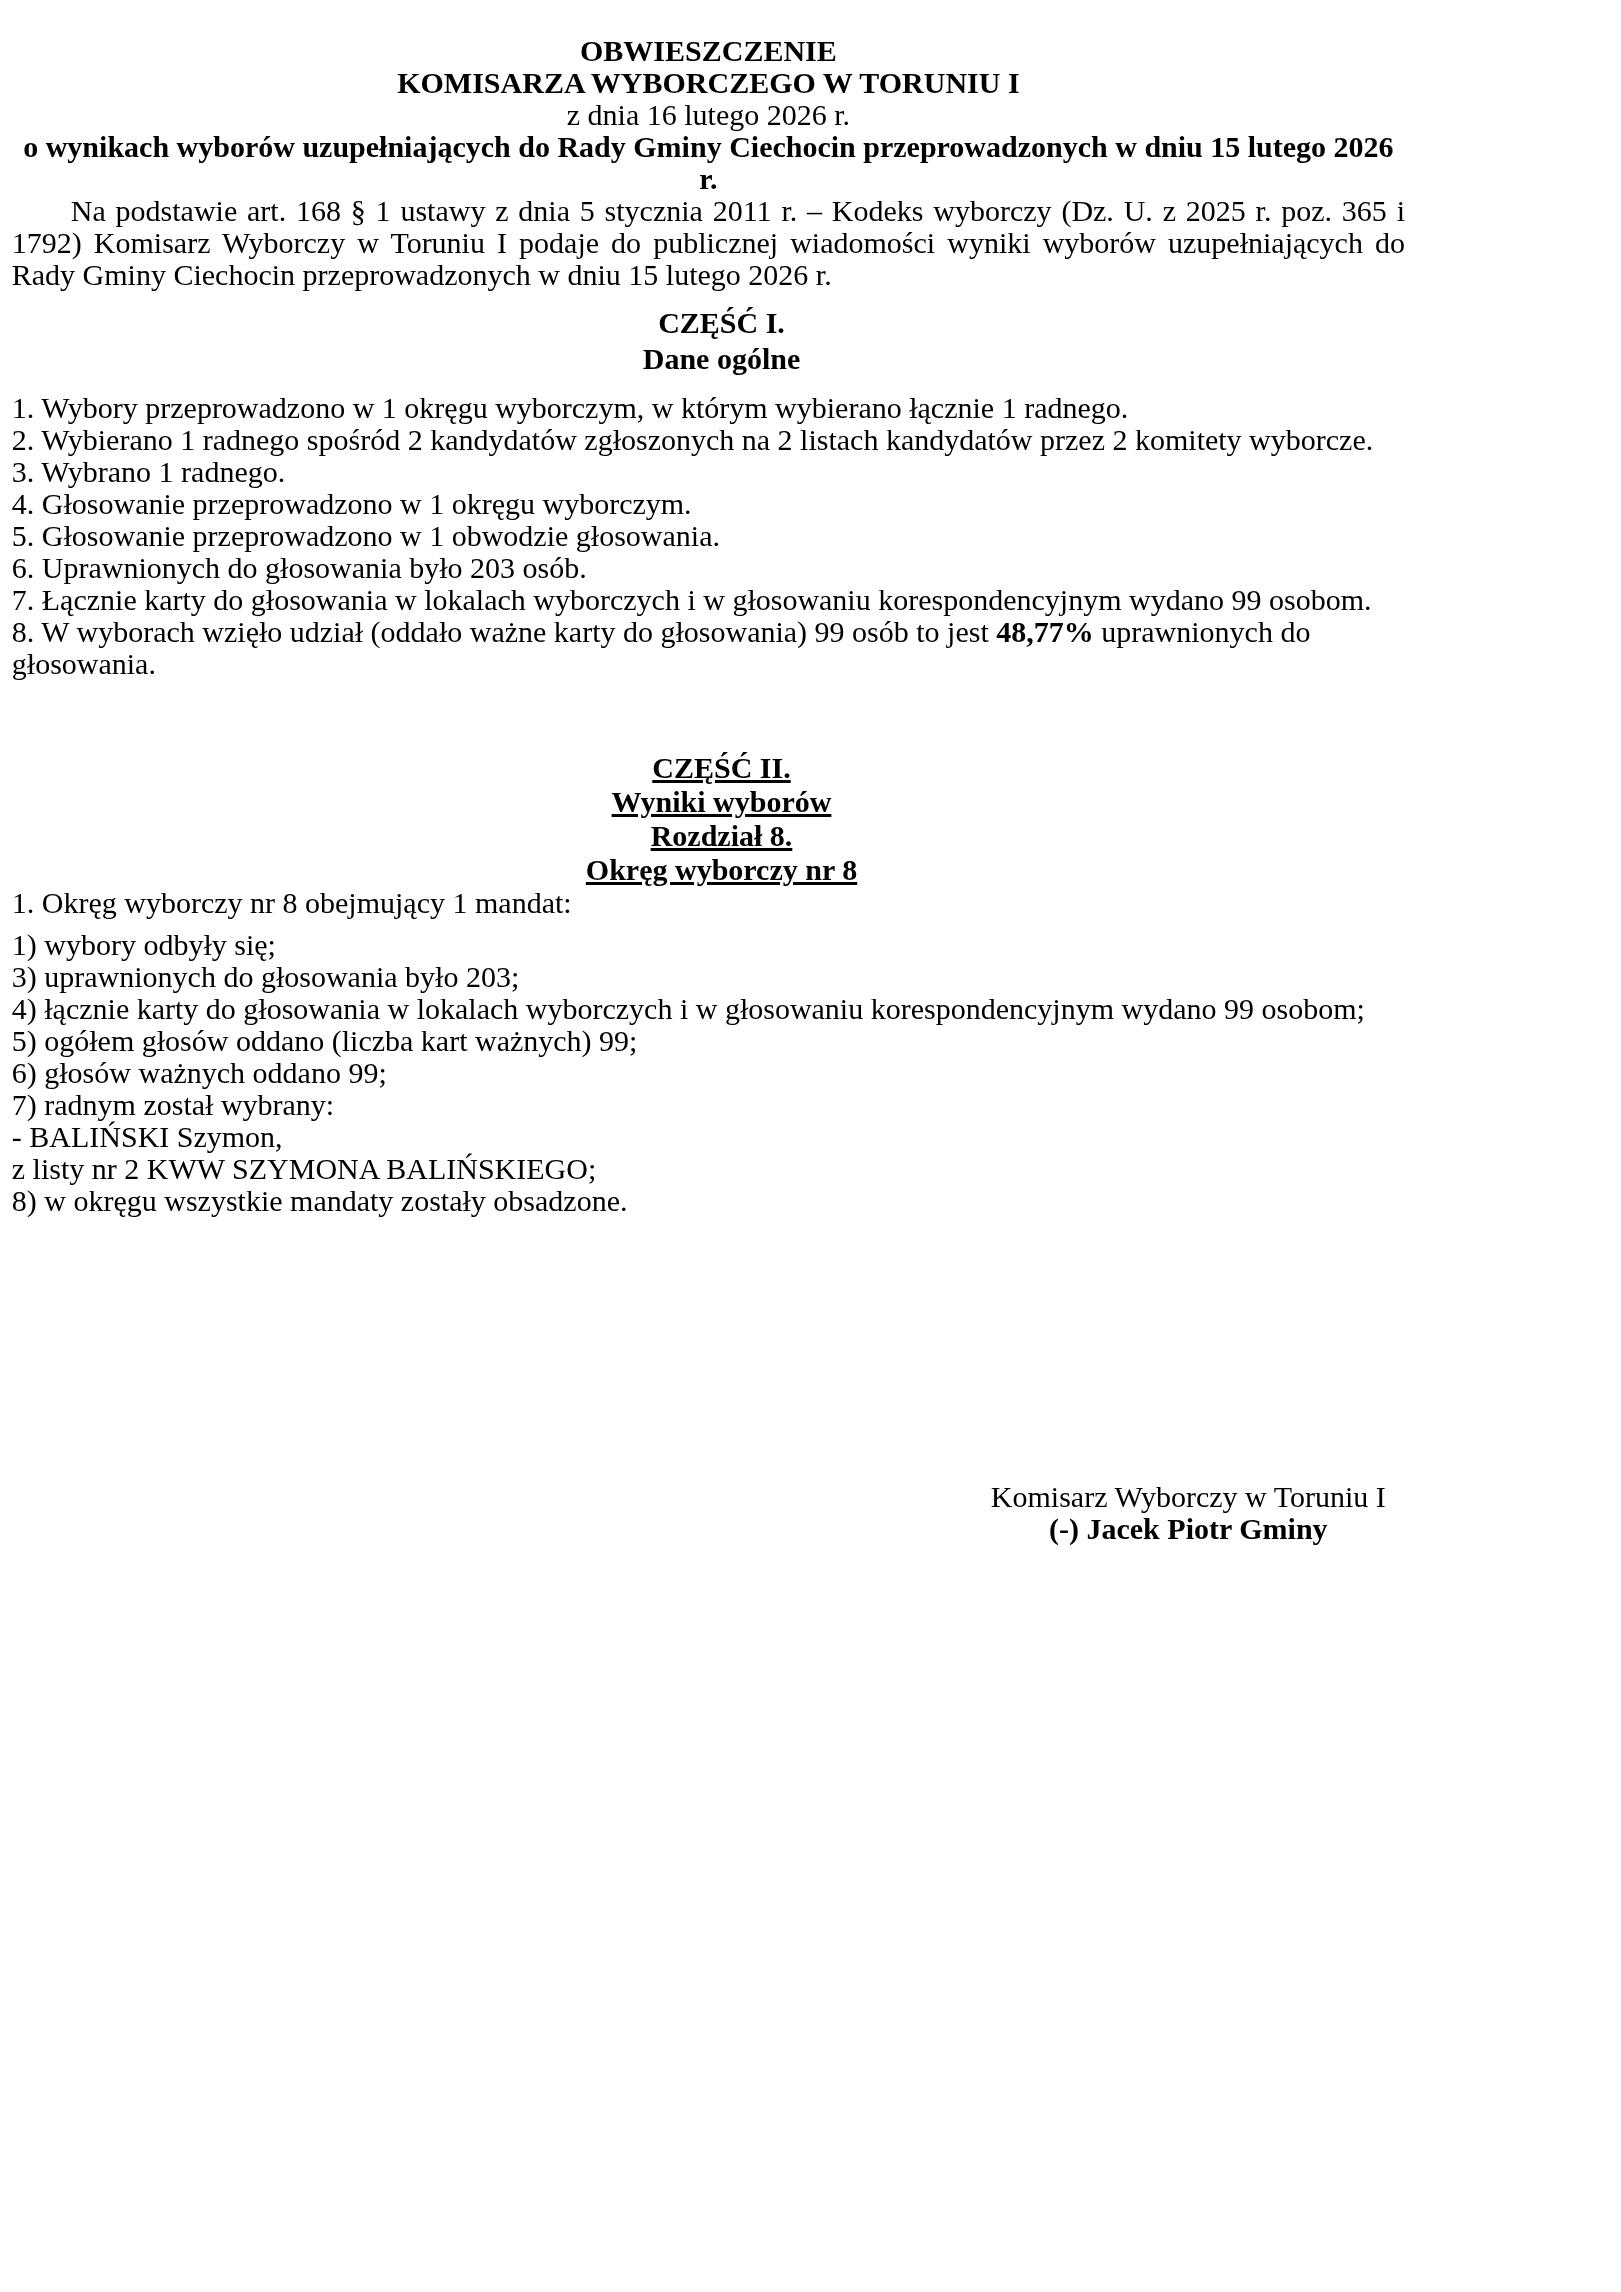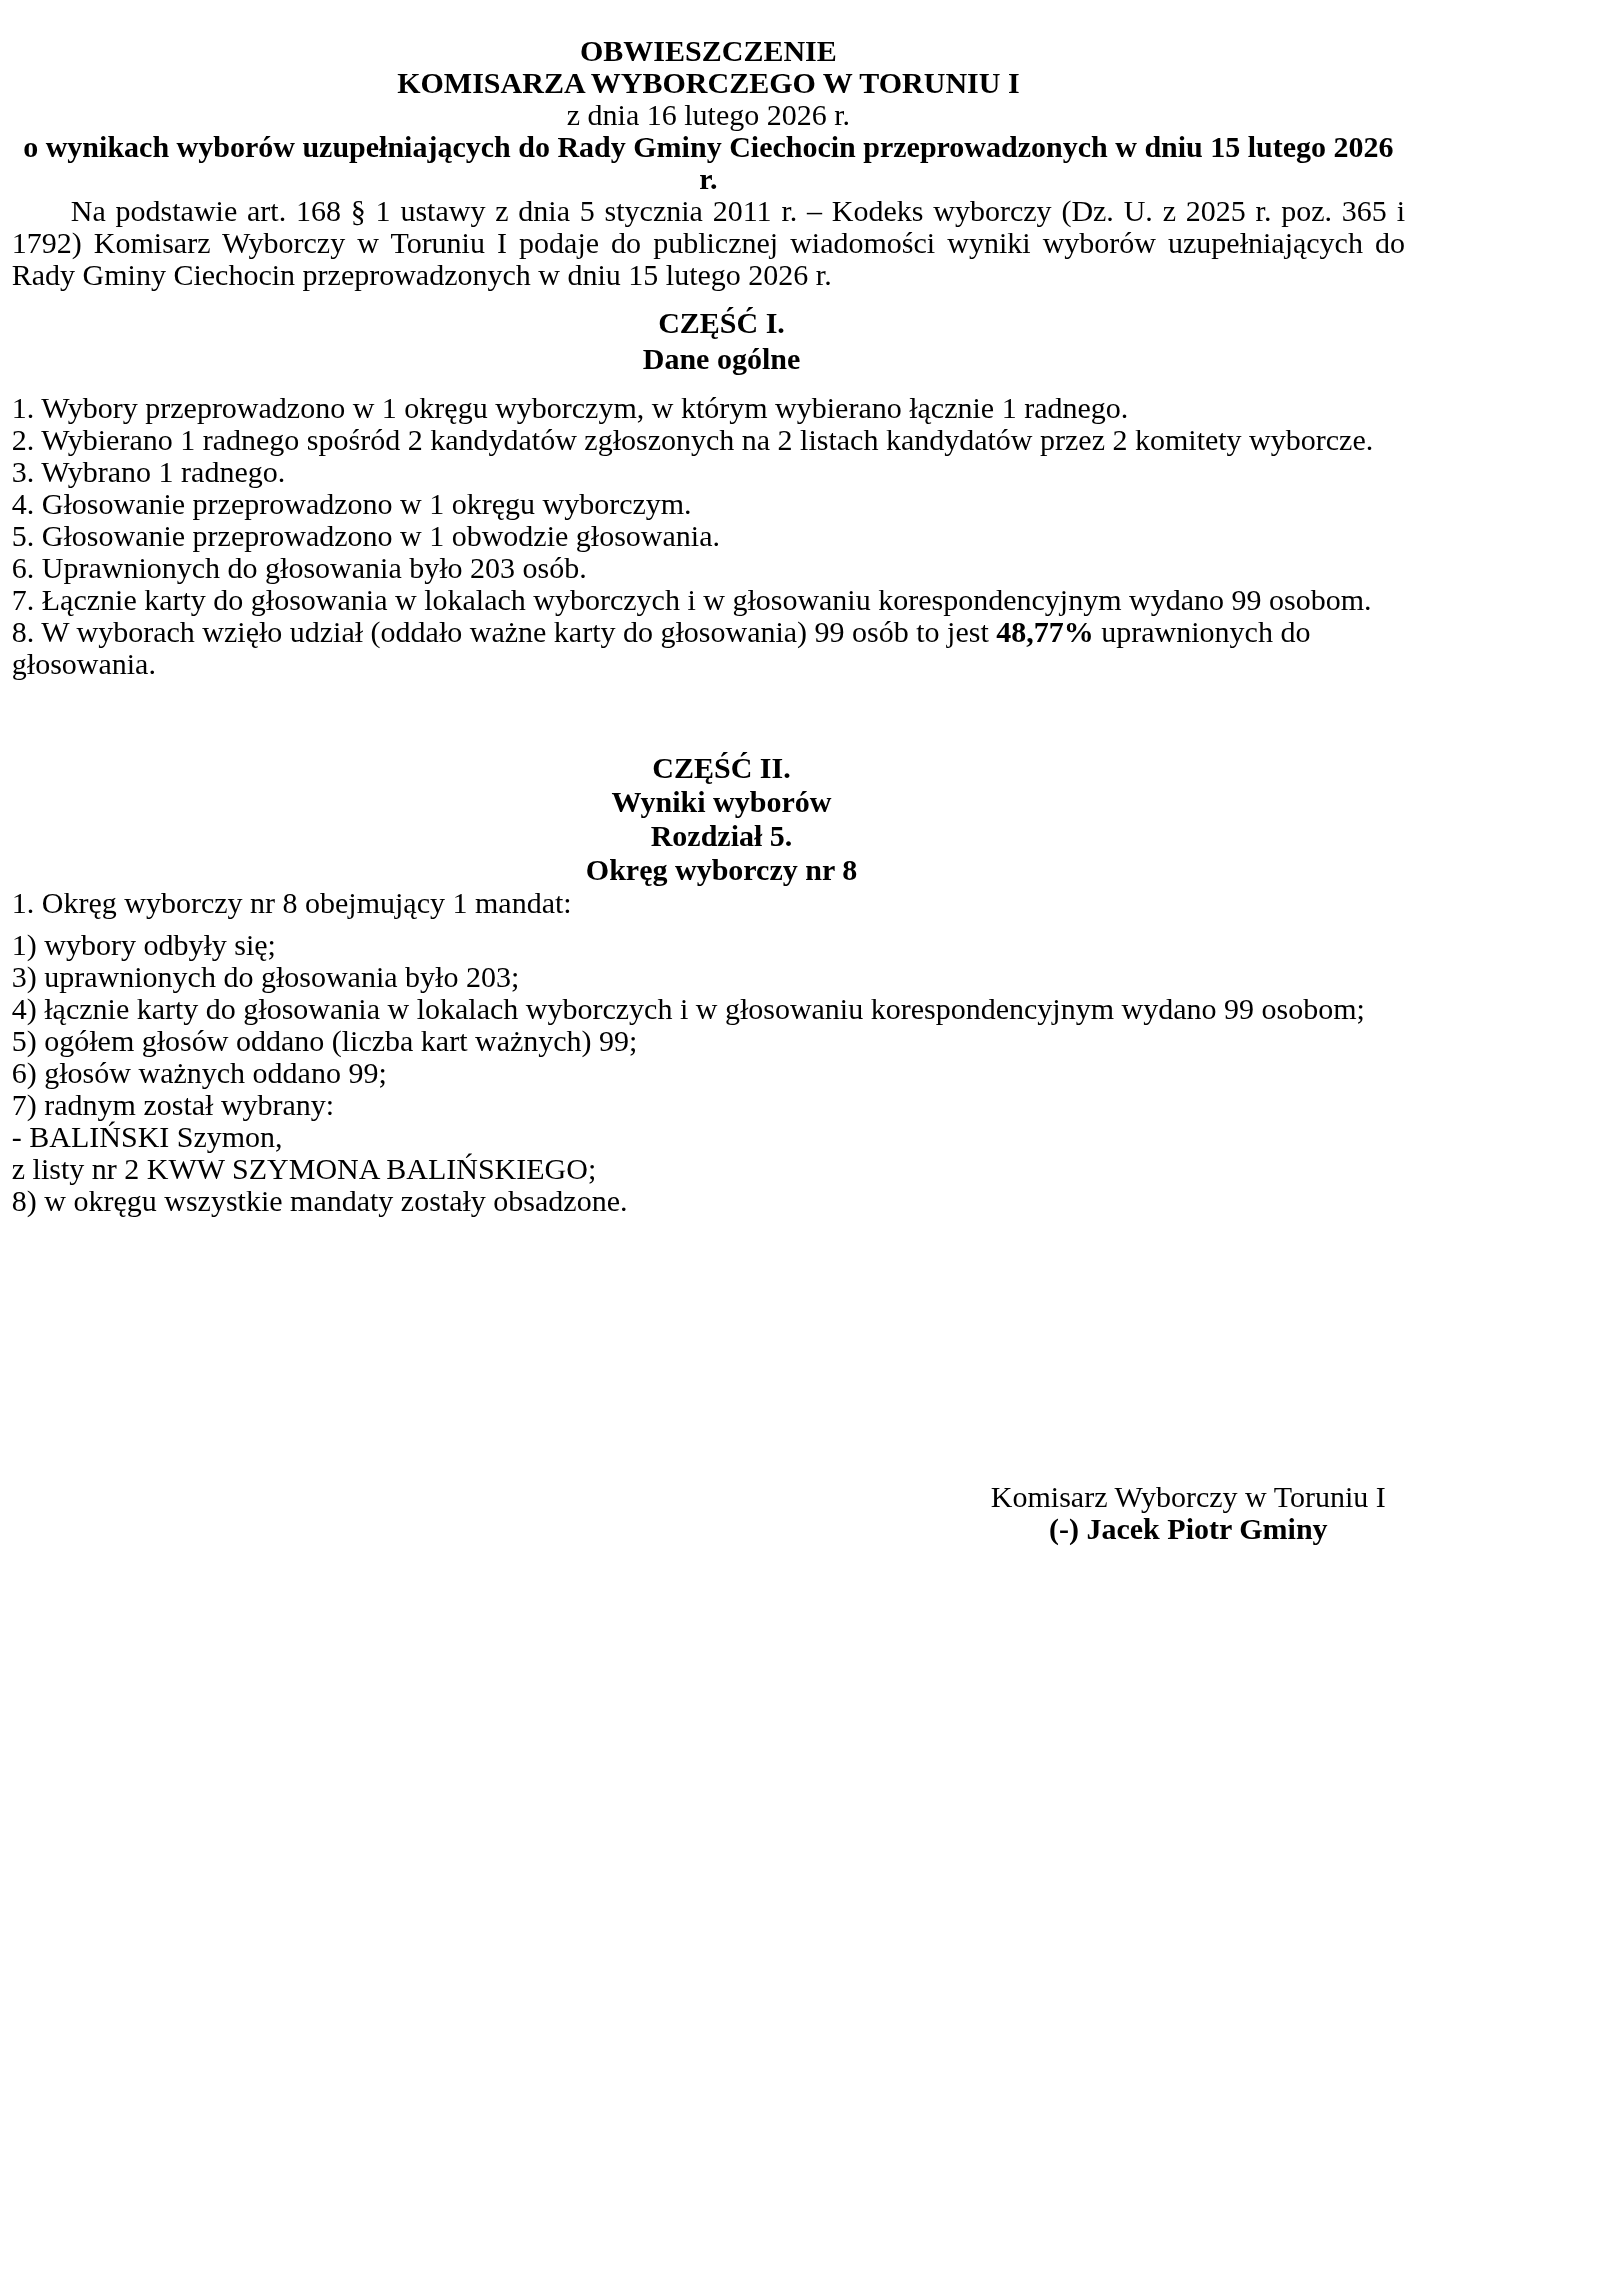--- a/index.html
+++ b/index.html
@@ -24,21 +24,21 @@
   .intro {
     margin-top: 61px;
     line-height: 37px;
     text-align: justify;
     text-indent: 59px;
   }
   .part1head { margin-top: 13.7px; }
   .part1head p { line-height: 36px; }
   .item { margin: 18px 0 0 72px; }
   .item.first { margin-top: 15.7px; }
-  .part2head { margin-top: 71px; }
+  .part2head { margin-top: 71px; text-decoration: underline; }
   .part2head p { line-height: 34px; }
   .p2intro { margin: 19.6px 0 0 74px; }
   .point { margin: 9.3px 0 0 44px; }
   .point.first { margin-top: 9.8px; }
   .elected-name { margin: 9.3px 0 0 62px; }
   .elected-list { margin: 9.3px 0 0 65px; }
   .sig { margin-top: 264px; margin-left: 858px; width: 637px; text-align: center; }
   .sig-name { margin-top: 69px; }
 </style>
 </head>
@@ -63,21 +63,21 @@
   <p class="item">3. Wybrano 1 radnego.</p>
   <p class="item">4. Głosowanie przeprowadzono w 1 okręgu wyborczym.</p>
   <p class="item">5. Głosowanie przeprowadzono w 1 obwodzie głosowania.</p>
   <p class="item">6. Uprawnionych do głosowania było 203 osób.</p>
   <p class="item">7. Łącznie karty do głosowania w lokalach wyborczych i w głosowaniu korespondencyjnym wydano 99 osobom.</p>
   <p class="item"><span>8. W wyborach wzięło udział (oddało ważne karty do głosowania) 99 osób to jest </span><span class="b">48,77%</span><span> uprawnionych do głosowania.</span></p>
 
   <div class="c b part2head">
     <p>CZĘŚĆ II.</p>
     <p>Wyniki wyborów</p>
-    <p>Rozdział 5.</p>
+    <p>Rozdział 8.</p>
     <p>Okręg wyborczy nr 8</p>
   </div>
 
   <p class="p2intro">1. Okręg wyborczy nr 8 obejmujący 1 mandat:</p>
 
   <p class="point first">1) wybory odbyły się;</p>
   <p class="point">3) uprawnionych do głosowania było 203;</p>
   <p class="point">4) łącznie karty do głosowania w lokalach wyborczych i w głosowaniu korespondencyjnym wydano 99 osobom;</p>
   <p class="point">5) ogółem głosów oddano (liczba kart ważnych) 99;</p>
   <p class="point">6) głosów ważnych oddano 99;</p>

